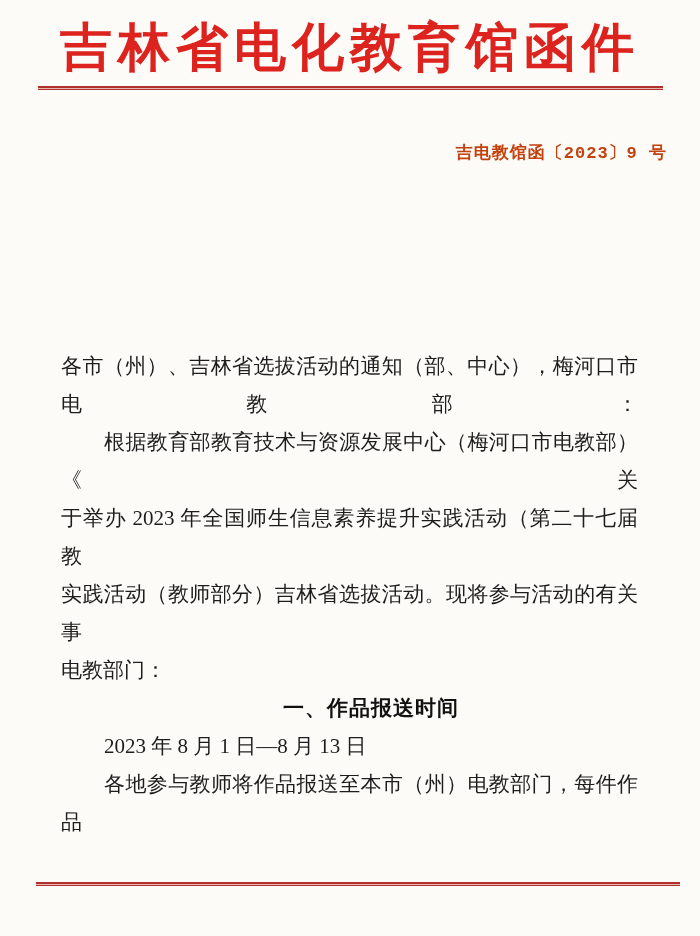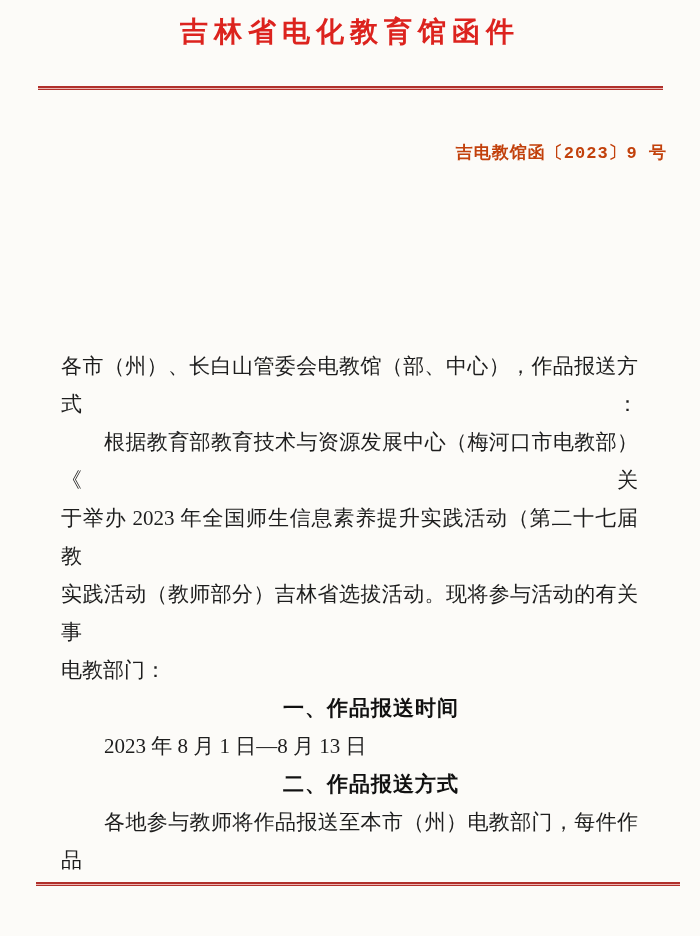--- a/index.html
+++ b/index.html
@@ -15,21 +15,21 @@
     overflow: hidden;
     font-family: "Liberation Serif", serif;
   }
   .letterhead {
     position: absolute;
     top: 13px;
     left: 0;
     right: 0;
     text-align: center;
     font-family: "Liberation Serif", serif;
-    font-size: 28px;
+    font-size: 52px;
     font-weight: 700;
     letter-spacing: 6px;
     color: #dc231e;
     white-space: nowrap;
   }
   .red-rule {
     position: absolute;
     height: 1px;
     background: #ecb6b2;          
     border-top: 2.5px solid #b0302b;
@@ -95,27 +95,26 @@
 <div class="paper">
 
   <div class="letterhead">吉林省电化教育馆函件</div>
 
   <div class="red-rule rule-top"></div>
 
   <div class="doc-number">吉电教馆函〔2023〕9 号</div>
 
 
   <div class="doc-body">
-    <p class="line fill">各市（州）、长白山管委会电教馆（部、中心），作品报送方式：</p>
+    <p class="line fill">各市（州）、吉林省选拔活动的通知（部、中心），梅河口市电教部：</p>
     <p class="line fill indent">根据教育部教育技术与资源发展中心（梅河口市电教部）《关</p>
     <p class="line fill">于举办 2023 年全国师生信息素养提升实践活动（第二十七届教</p>
     <p class="line fill">实践活动（教师部分）吉林省选拔活动。现将参与活动的有关事</p>
     <p class="line">电教部门：</p>
     <p class="line indent heading">一、作品报送时间</p>
     <p class="line indent">2023 年 8 月 1 日—8 月 13 日</p>
-    <p class="line indent heading">二、作品报送方式</p>
     <p class="line fill indent">各地参与教师将作品报送至本市（州）电教部门，每件作品</p>
 
   </div>
 
   <div class="red-rule rule-bottom"></div>
 
 </div>
 
 </body></html>

